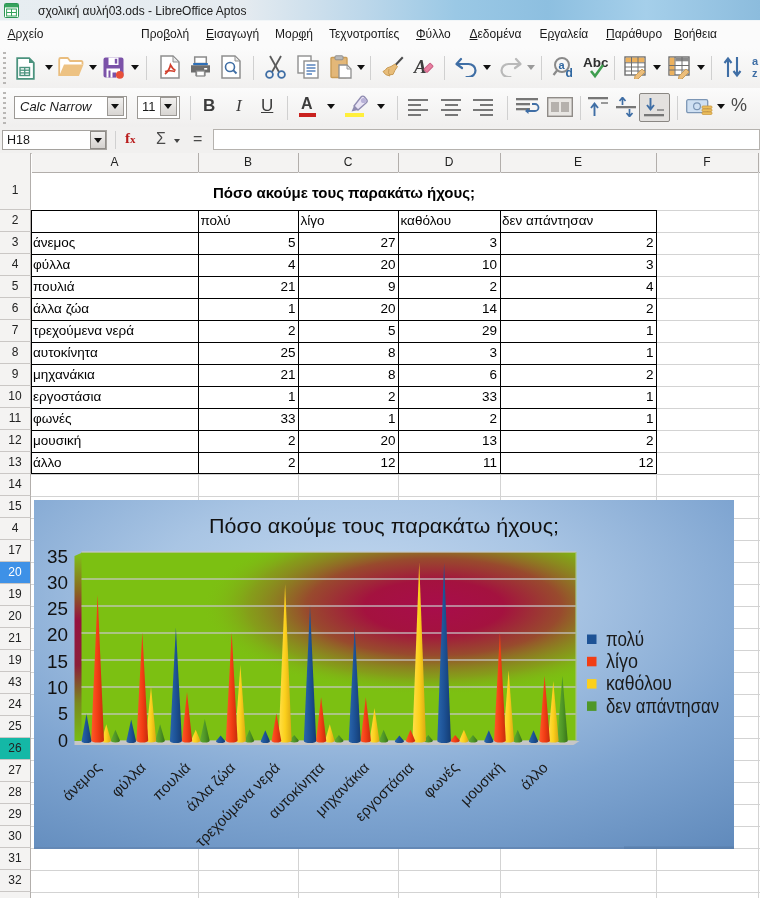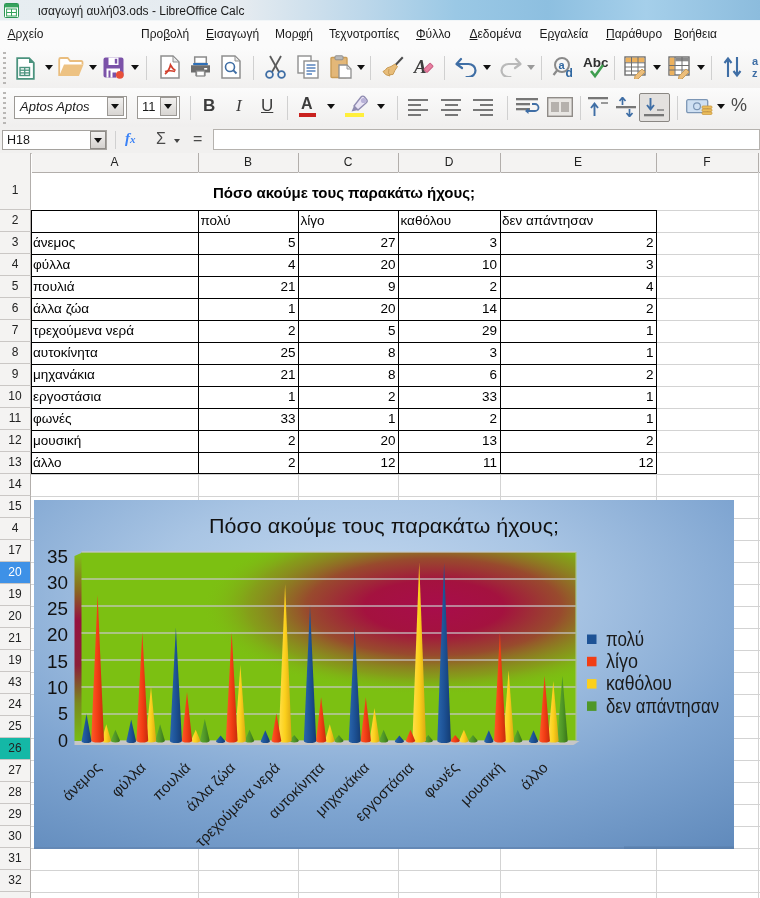--- a/index.html
+++ b/index.html
@@ -22,21 +22,21 @@
 
 <div class="abs" style="left:0;top:0;width:760px;height:20px;background:linear-gradient(to right,#e7edf1 0%,#e5ebf0 32%,#bcd7ea 48%,#9ac8e5 60%,#8dbfe0 72%,#a5cfea 85%,#8cbcdd 100%);"></div>
 <div class="abs" style="left:0;top:20px;width:760px;height:2px;background:#f2f6f8;"></div>
 <svg class="abs" style="left:4px;top:3px" width="15" height="15" viewBox="0 0 15 15">
  <rect x="0.5" y="0.5" width="14" height="14" rx="1" fill="#fff" stroke="#2c9655"></rect>
  <rect x="1" y="1" width="13" height="3.4" fill="#35a25c"></rect>
  <rect x="2.6" y="6" width="9.8" height="7" fill="none" stroke="#35a25c" stroke-width="1"></rect>
  <line x1="2.6" y1="9.5" x2="12.4" y2="9.5" stroke="#35a25c"></line>
  <line x1="7.5" y1="6" x2="7.5" y2="13" stroke="#35a25c"></line>
 </svg>
-<div class="abs" style="left:38px;top:4px;font-size:12px;color:#1b1b1b;">ισαγωγή αυλή03.ods - LibreOffice Calc</div>
+<div class="abs" style="left:38px;top:4px;font-size:12px;color:#1b1b1b;">σχολική αυλή03.ods - LibreOffice Aptos</div>
 
 <div class="abs menu" style="left:0;top:21px;width:760px;height:27px;background:#fbfbfb;">
 <span style="left:7.5px;"><u>Α</u>ρχείο</span>
 <span style="left:60px;margin-top:36px;"><u>Ε</u>πεξεργασία</span>
 <span style="left:141px;">Προ<u>β</u>ολή</span>
 <span style="left:206px;"><u>Ε</u>ισαγωγή</span>
 <span style="left:275px;">Μορ<u>φ</u>ή</span>
 <span style="left:329px;">Τεχνοτροπίες</span>
 <span style="left:416px;"><u>Φ</u>ύλλο</span>
 <span style="left:469.5px;"><u>Δ</u>εδομένα</span>
@@ -175,21 +175,21 @@
 <div class="sep1" style="left:711px;top:56px;height:24px;"></div>
 <svg class="tb-ic" style="left:722px;top:55px" width="21" height="24" viewBox="0 0 21 24">
 <path d="M6 22 v-17 M2.5 8 L6 3.5 L9.5 8" fill="none" stroke="#3f6ea5" stroke-width="2.1"></path>
 <path d="M15 2 v17 M11.5 16 L15 20.5 L18.5 16" fill="none" stroke="#3f6ea5" stroke-width="2.1"></path>
 </svg>
 <svg class="tb-ic" style="left:752px;top:55px" width="8" height="24" viewBox="0 0 8 24">
 <text x="0" y="10" font-size="11" font-weight="bold" fill="#3f6ea5">a</text>
 <text x="0" y="22" font-size="11" font-weight="bold" fill="#3f6ea5">z</text>
 </svg>
 <div class="abs" style="left:14px;top:96px;width:111px;height:21px;background:#fff;border:1px solid #9b9894;"></div>
-<div class="abs" style="left:20px;top:99px;font-size:13px;font-style:italic;color:#1a1a1a;">Aptos Aptos</div>
+<div class="abs" style="left:20px;top:99px;font-size:13px;font-style:italic;color:#1a1a1a;">Calc Narrow</div>
 <div class="abs" style="left:107px;top:97px;width:17px;height:19px;background:linear-gradient(#f2f1f0,#d8d5d2);border:1px solid #9b9894;box-sizing:border-box;"></div>
 <div class="ddarr" style="left:111px;top:104px;"></div>
 <div class="abs" style="left:137px;top:96px;width:41px;height:21px;background:#fff;border:1px solid #9b9894;"></div>
 <div class="abs" style="left:142px;top:99px;font-size:13px;color:#1a1a1a;">11</div>
 <div class="abs" style="left:160px;top:97px;width:17px;height:19px;background:linear-gradient(#f2f1f0,#d8d5d2);border:1px solid #9b9894;box-sizing:border-box;"></div>
 <div class="ddarr" style="left:164px;top:104px;"></div>
 <div class="sep1" style="left:190px;top:96px;height:24px;"></div>
 <div class="abs" style="left:203px;top:96px;font-size:17px;font-weight:bold;color:#3c3c3c;">B</div>
 <div class="abs" style="left:236px;top:96px;font-size:17px;font-style:italic;color:#3c3c3c;font-family:'Liberation Serif';">I</div>
 <div class="abs" style="left:261px;top:96px;font-size:17px;text-decoration:underline;color:#3c3c3c;">U</div>
@@ -258,21 +258,21 @@
 </g>
 </svg>
 <div class="ddarr" style="left:717px;top:104px;"></div>
 <div class="abs" style="left:731px;top:95px;font-size:18px;color:#4a4a4a;">%</div>
 
 <div class="abs" style="left:2px;top:130px;width:105px;height:20px;background:#fff;border:1px solid #a5a29e;box-sizing:border-box;"></div>
 <div class="abs" style="left:7px;top:133px;font-size:12.5px;color:#1a1a1a;">H18</div>
 <div class="abs" style="left:90px;top:131px;width:16px;height:18px;background:linear-gradient(#f2f1f0,#d4d1ce);border:1px solid #8f8c88;box-sizing:border-box;"></div>
 <div class="ddarr" style="left:94px;top:138px;"></div>
 <div class="sep1" style="left:115px;top:131px;height:18px;"></div>
-<div class="abs" style="left:125px;top:130px;font-size:15px;font-style:italic;font-weight:bold;color:#3b82f6;font-family:'Liberation Serif';">f<span style="font-size:11px;">x</span></div>
+<div class="abs" style="left:125px;top:130px;font-size:15px;font-weight:bold;color:#b91c1c;font-family:'Liberation Serif';">f<span style="font-size:11px;">x</span></div>
 <div class="abs" style="left:156px;top:130px;font-size:16px;color:#4a4a4a;">Σ</div>
 <div class="ddarr2" style="left:174px;top:139px;"></div>
 <div class="abs" style="left:193px;top:130px;font-size:16px;color:#4a4a4a;">=</div>
 <div class="abs" style="left:213px;top:129px;width:547px;height:21px;background:#fff;border:1px solid #b5b2ae;box-sizing:border-box;"></div>
 
 <div class="abs" style="left:0;top:153px;width:30px;height:19px;background:#f4f3f2;border-right:1px solid #b2aeab;border-bottom:1px solid #b2aeab;"></div>
 <div class="colhdr" style="left:31.5px;width:166px;border-bottom:1px solid #b2aeab;">A</div>
 <div class="colhdr" style="left:198.5px;width:99px;border-bottom:1px solid #b2aeab;">B</div>
 <div class="colhdr" style="left:298.5px;width:99px;border-bottom:1px solid #b2aeab;">C</div>
 <div class="colhdr" style="left:398.5px;width:101px;border-bottom:1px solid #b2aeab;">D</div>

